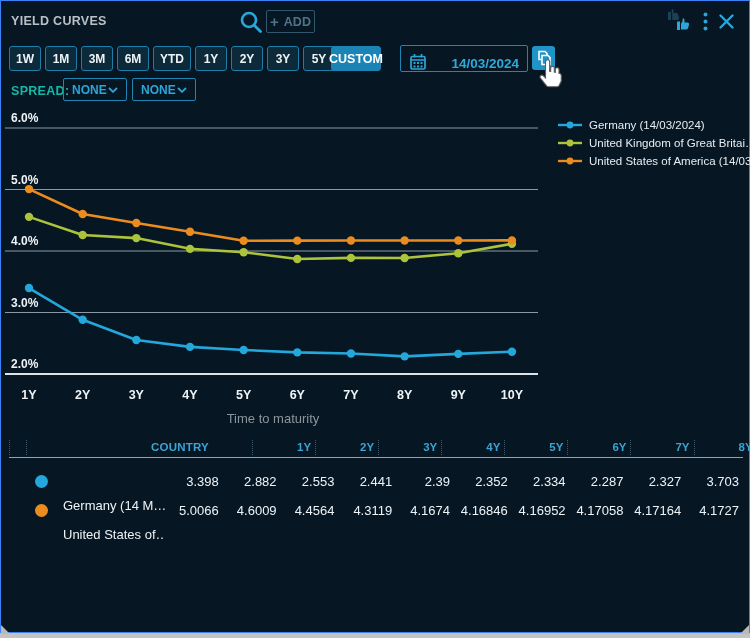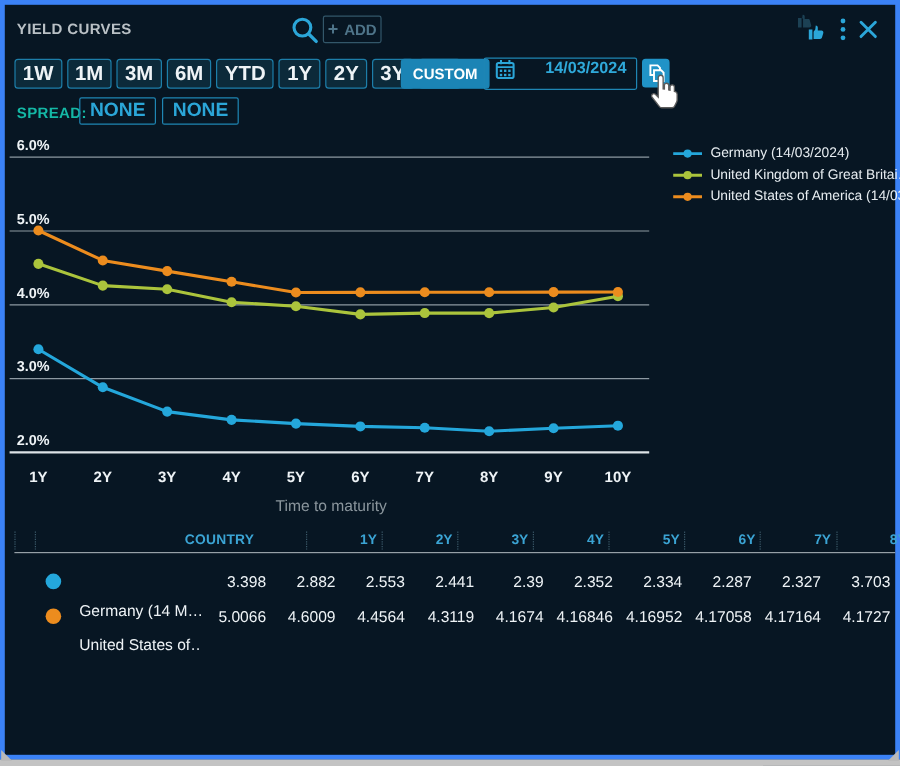--- a/index.html
+++ b/index.html
@@ -1,19 +1,19 @@
 <!DOCTYPE html>
 <html><head>
 <meta charset="utf-8">
 <style>
   * { margin:0; padding:0; box-sizing:border-box; }
   html,body { width:750px; height:638px; background:#c3c3c3; overflow:hidden;
               font-family:"Liberation Sans", sans-serif; }
   .panel { position:absolute; left:0; top:0; width:750px; height:633px;
-           background:#071623; border:4px solid #3b82f6; }
+           background:#071623; border:1px solid #3b82f6; }
 
   
   .title { position:absolute; left:10px; top:13px; font-size:12.5px; font-weight:bold;
            color:#b9c0c5; letter-spacing:.3px; }
   .dd { display:flex; align-items:center; border:1px solid #1f86b4; color:#2ba6d8;
         font-weight:bold; background:transparent; border-radius:2px; cursor:pointer; }
   .country-dd { position:absolute; left:92px; top:7px; width:141px; height:26px;
                 font-size:13px; padding:0 9px; justify-content:space-between; }
   .search-btn { position:absolute; left:236px; top:7px; width:27px; height:27px;
                 display:flex; align-items:center; justify-content:center; }
@@ -21,39 +21,39 @@
              border:1px solid #33576a; color:#4e7489; font-size:12.5px; font-weight:bold;
              border-radius:2px; display:flex; align-items:center; justify-content:center; gap:5px;
              background:transparent; }
   .add-plus { font-size:15px; font-weight:bold; line-height:1; }
   .top-icons { position:absolute; right:14px; top:8px; display:flex; align-items:center; gap:10px; }
 
   
   .ranges { position:absolute; left:8px; top:45px; display:flex; gap:4px; }
   .range-btn { height:25px; min-width:32px; padding:0 6px; background:#0c2A3a;
                border:1px solid #1d7ea9; border-radius:3px; color:#eef3f6;
-               font-size:17px; font-weight:bold; font-family:inherit; cursor:pointer;
+               font-size:12px; font-weight:bold; font-family:inherit; cursor:pointer;
                display:flex; align-items:center; justify-content:center; }
-  .custom-btn { position:absolute; left:330px; top:45px; width:74px; height:25px;
+  .custom-btn { position:absolute; left:330px; top:45px; width:50px; height:25px;
                 background:#1b84b5; border:1px solid #1b84b5; border-radius:3px;
                 color:#fff; font-size:12.5px; font-weight:bold; font-family:inherit;
                 display:flex; align-items:center; justify-content:center; cursor:pointer; }
   .date-input { position:absolute; left:399px; top:44px; width:128px; height:27px;
-                border:1px solid #1f86b4; border-radius:2px; display:flex; align-items:flex-start;
+                border:1px solid #1f86b4; border-radius:2px; display:flex; align-items:flex-end;
                 padding:0 8px; cursor:pointer; }
   .date-value { margin-left:auto; color:#2fa9da; font-size:13.5px; font-weight:bold; }
   .copy-btn { position:absolute; left:531px; top:45px; width:23px; height:24px;
               background:#2093c7; border-radius:3px; display:flex; align-items:center;
               justify-content:center; cursor:pointer; }
   .cursor { position:absolute; left:536px; top:57px; width:28px; height:32px; z-index:50; }
 
   
   .spread-label { position:absolute; left:10px; top:83px; font-size:12.5px; font-weight:bold;
                   color:#14b8a6; letter-spacing:.3px; }
-  .spread-dd { position:absolute; top:77px; width:64px; height:23px; font-size:16px;
+  .spread-dd { position:absolute; top:77px; width:64px; height:23px; font-size:12px;
                padding:0 8px; justify-content:space-between; }
   .spread-dd.s1 { left:62px; } .spread-dd.s2 { left:131px; }
 
   
   #chart-svg { position:absolute; left:0; top:110px; }
 
   .legend { position:absolute; left:556px; top:115px; }
   .legend-item { display:flex; align-items:center; height:18px; gap:6px; }
   .legend-text { color:#e7edf1; font-size:11.5px; white-space:nowrap; }
 

